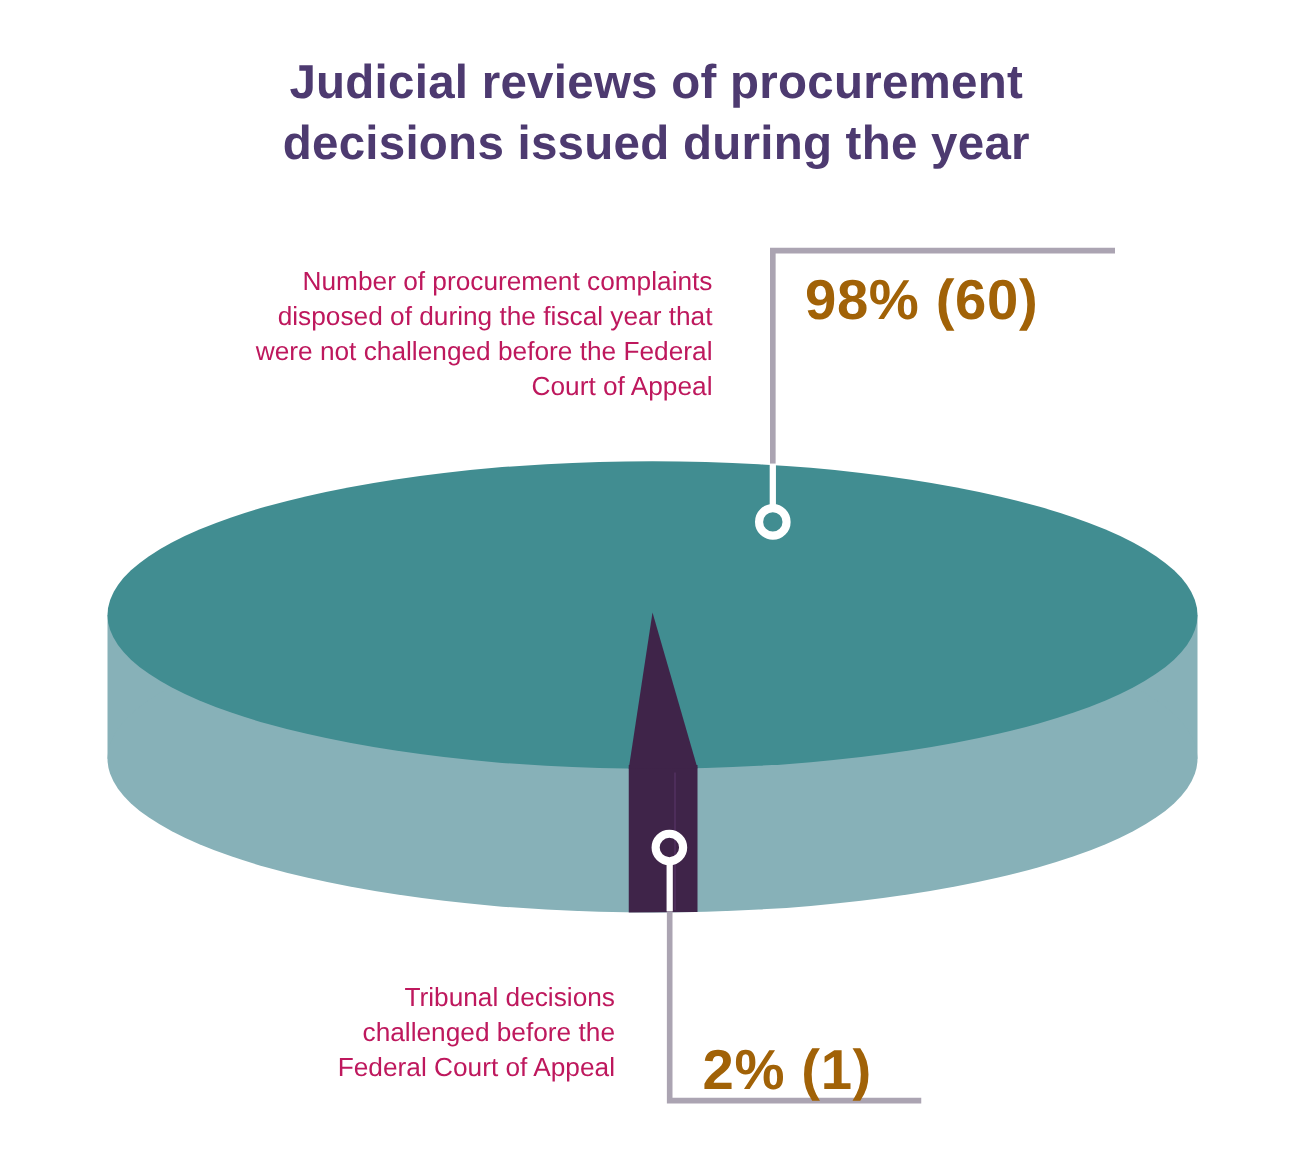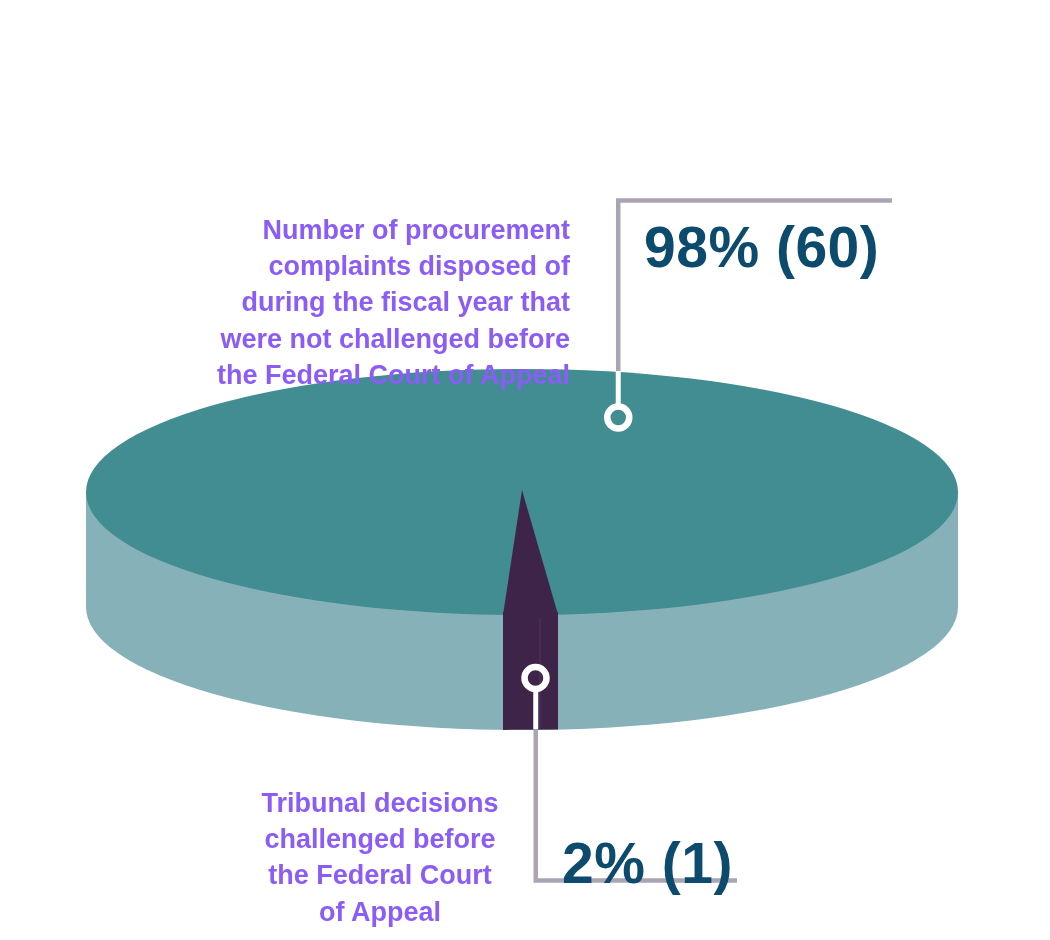--- a/index.html
+++ b/index.html
@@ -31,42 +31,41 @@
     width: 740px;
     text-align: center;
     font-size: 38px;
     line-height: 1.28;
     font-weight: 700;
     color: #4d3a70;
     letter-spacing: 0.2px;
   }
   .callout-label {
     position: absolute;
-    color: #8b5cf6;
-    font-size: 27px;
+    color: #be185d;
+    font-size: 21px;
     line-height: 1.34;
     text-align: right;
-    font-weight: 700;
+    font-weight: 400;
   }
   .label-major {
     left: 185px;
     top: 212px;
     width: 385px;
   }
   .label-minor {
-    left: 255px;
+    left: 242px;
     top: 785px;
     width: 250px;
-    text-align: center;
   }
   .callout-value {
     position: absolute;
-    color: #0c4a6e;
+    color: #a16207;
     font-weight: 700;
-    font-size: 57px;
+    font-size: 45px;
     letter-spacing: 0.5px;
     white-space: nowrap;
   }
   .value-major {
     left: 644px;
     top: 214px;
   }
   .value-minor {
     left: 562px;
     top: 806px;
@@ -95,20 +94,21 @@
 
     <line x1="618.25" y1="371" x2="618.25" y2="405" stroke-width="5" stroke="#ffffff"></line>
     <circle cx="618.25" cy="417.5" r="11" fill="none" stroke-width="6.5" stroke="#ffffff"></circle>
 
     <circle cx="535.5" cy="678" r="11" fill="none" stroke-width="6.5" stroke="#ffffff"></circle>
     <line x1="535.75" y1="691.5" x2="535.75" y2="729" stroke-width="5" stroke="#ffffff"></line>
 
     <path d="M 535.75 729 L 535.75 880.5 L 737 880.5" fill="none" stroke-width="4.5" stroke="#aba4b2"></path>
   </svg>
 
+  <h1 class="chart-title">Judicial reviews of procurement decisions issued during the year</h1>
 
   <div class="callout-label label-major">Number of procurement complaints disposed of during the fiscal year that were not challenged before the Federal Court of Appeal</div>
 
   <div class="callout-value value-major">98% (60)</div>
 
   <div class="callout-label label-minor">Tribunal decisions challenged before the Federal Court of Appeal</div>
 
   <div class="callout-value value-minor">2% (1)</div>
 
 </div>

